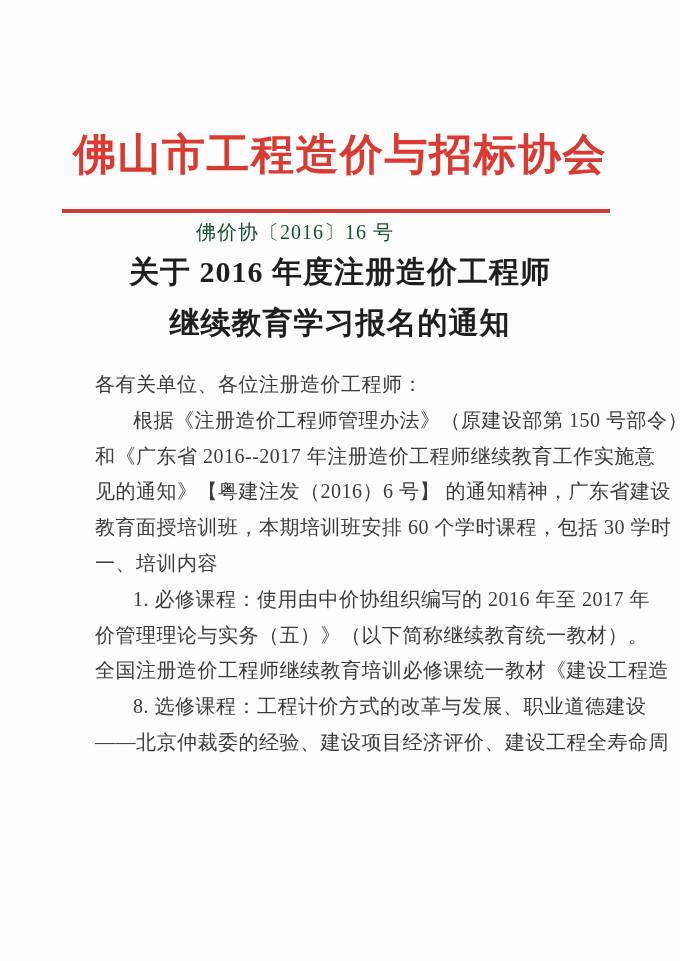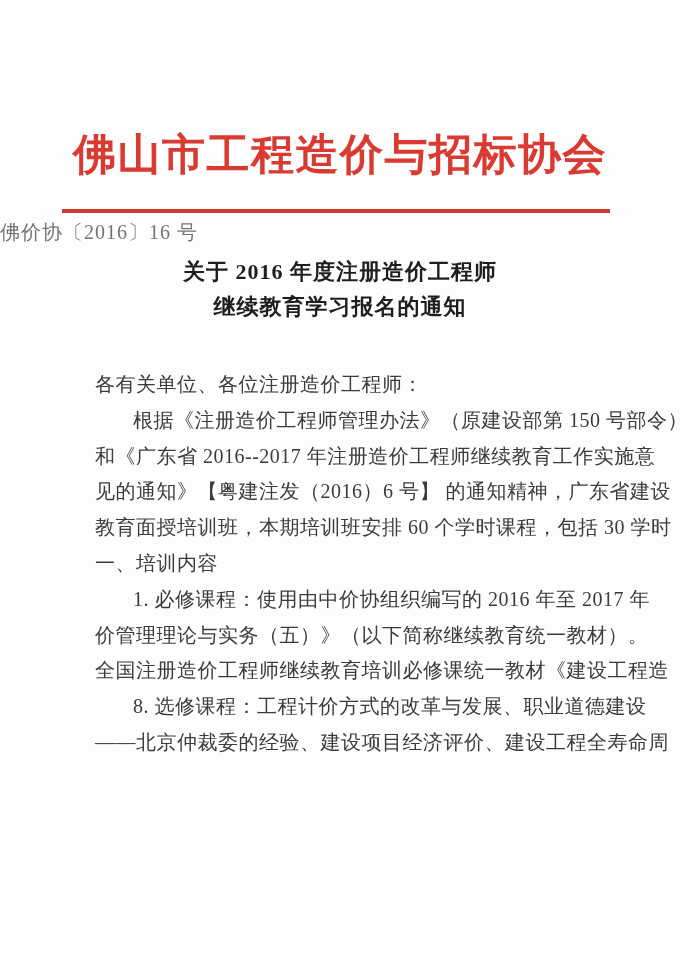--- a/index.html
+++ b/index.html
@@ -35,40 +35,40 @@
     left: 62px;
     width: 548px;
     height: 4px;
     background: #cf3a31;
   }
   .doc-number {
     position: absolute;
     top: 219px;
     left: 0;
     width: 590px;
-    text-align: left;
+    text-align: center;
     font-size: 20px;
     line-height: 26px;
-    color: #737373;
+    color: #14532d;
     letter-spacing: 1px;
   }
   .doc-title {
     position: absolute;
     left: 0;
     width: 100%;
     text-align: center;
-    font-size: 22px;
+    font-size: 30px;
     font-weight: bold;
     line-height: 30px;
     color: #1e1e1e;
     letter-spacing: 1px;
     white-space: nowrap;
   }
   .doc-title.line1 { top: 257px; }
-  .doc-title.line2 { top: 292px; }
+  .doc-title.line2 { top: 308px; }
   .doc-body {
     position: absolute;
     top: 367px;
     left: 95px;
     width: 524px;
     font-size: 20px;
     line-height: 35.8px;
     letter-spacing: 0.5px;
     color: #3b3b3b;
     text-align: left;

